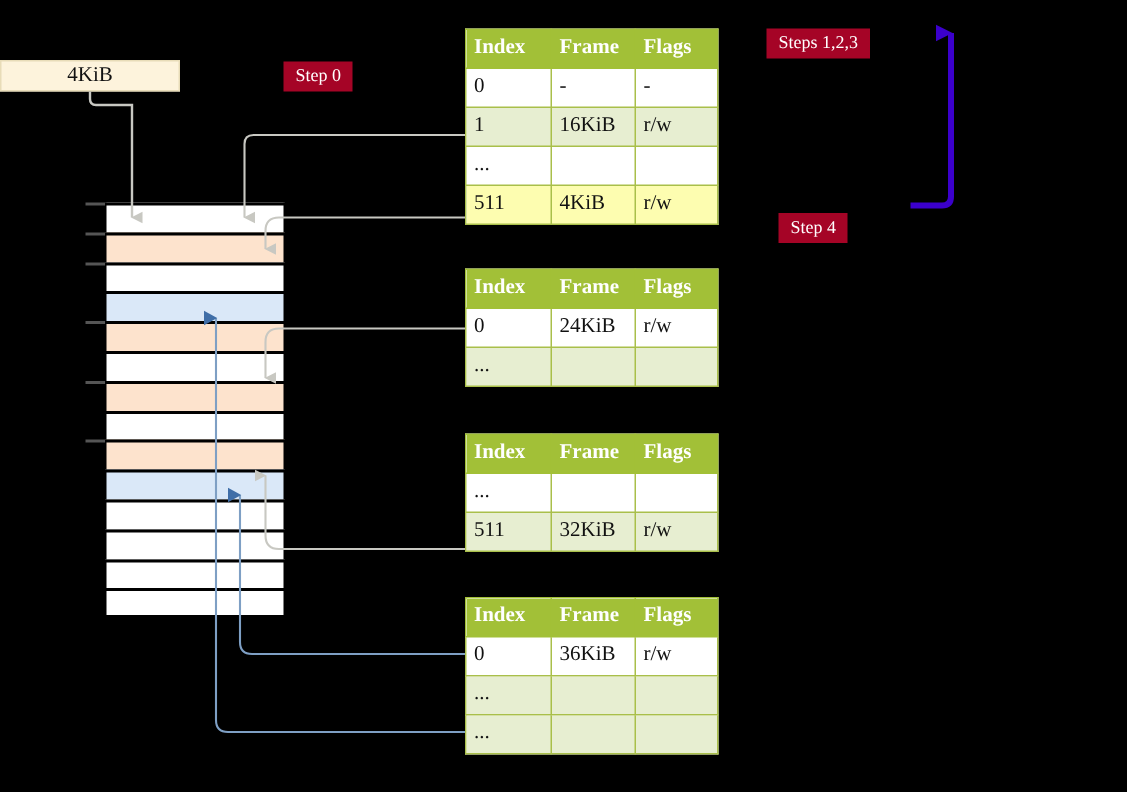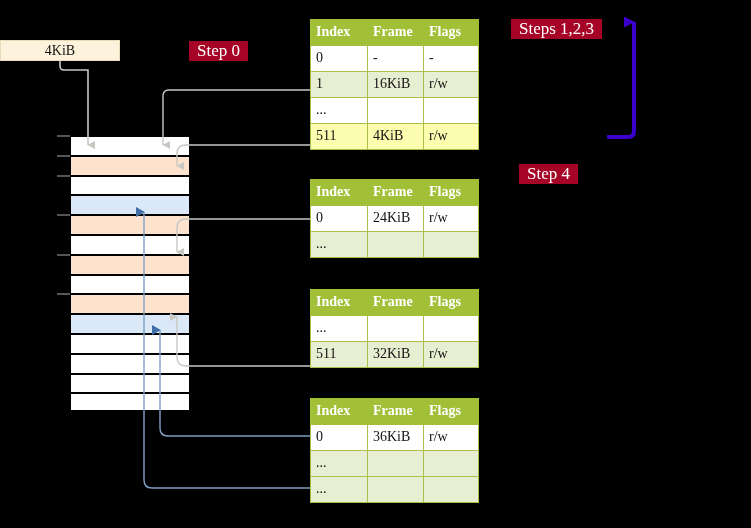--- a/index.html
+++ b/index.html
@@ -29,32 +29,32 @@
     color: #111111;
     font-size: 14px;
     text-align: center;
     line-height: 19px;
   }
 
   
   .badge {
     position: absolute;
     color: #ffffff;
-    font-size: 17px;
+    font-size: 12px;
     padding: 2px 8px 3px 8px;
     line-height: 15px;
     white-space: nowrap;
     box-sizing: border-box;
   }
   .badge-red { background: #a50426; }
   .badge-purple { background: #6610f2; }
 
   #badge-step0   { left: 189px; top: 41px; }
   #badge-step123 { left: 511px; top: 19px; }
-  #badge-step4   { left: 519px; top: 164px; }
+  #badge-step4   { left: 519px; top: 142px; }
   #badge-step1234{ left: 648px; top: 19px; }
 
   
   #memory {
     position: absolute;
     left: 70px;
     top: 135px;
     width: 120px;
     height: 278px;
   }

